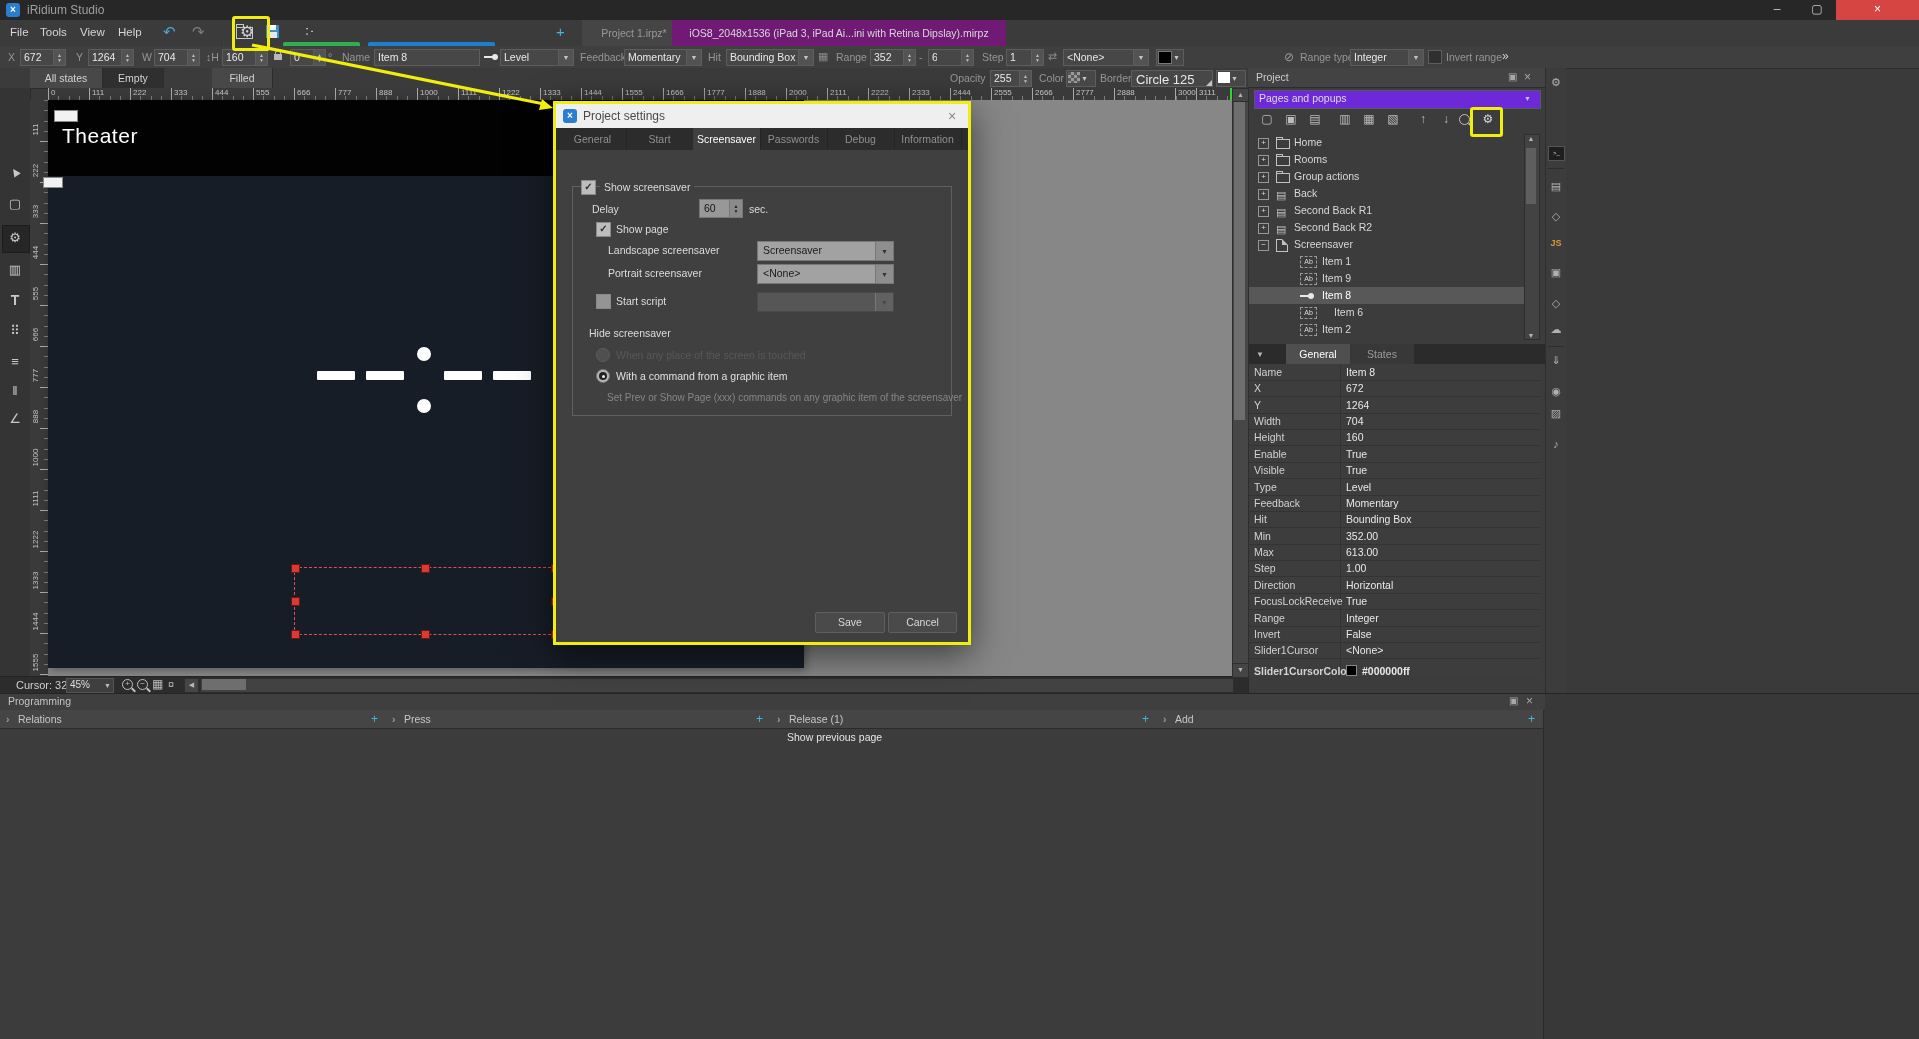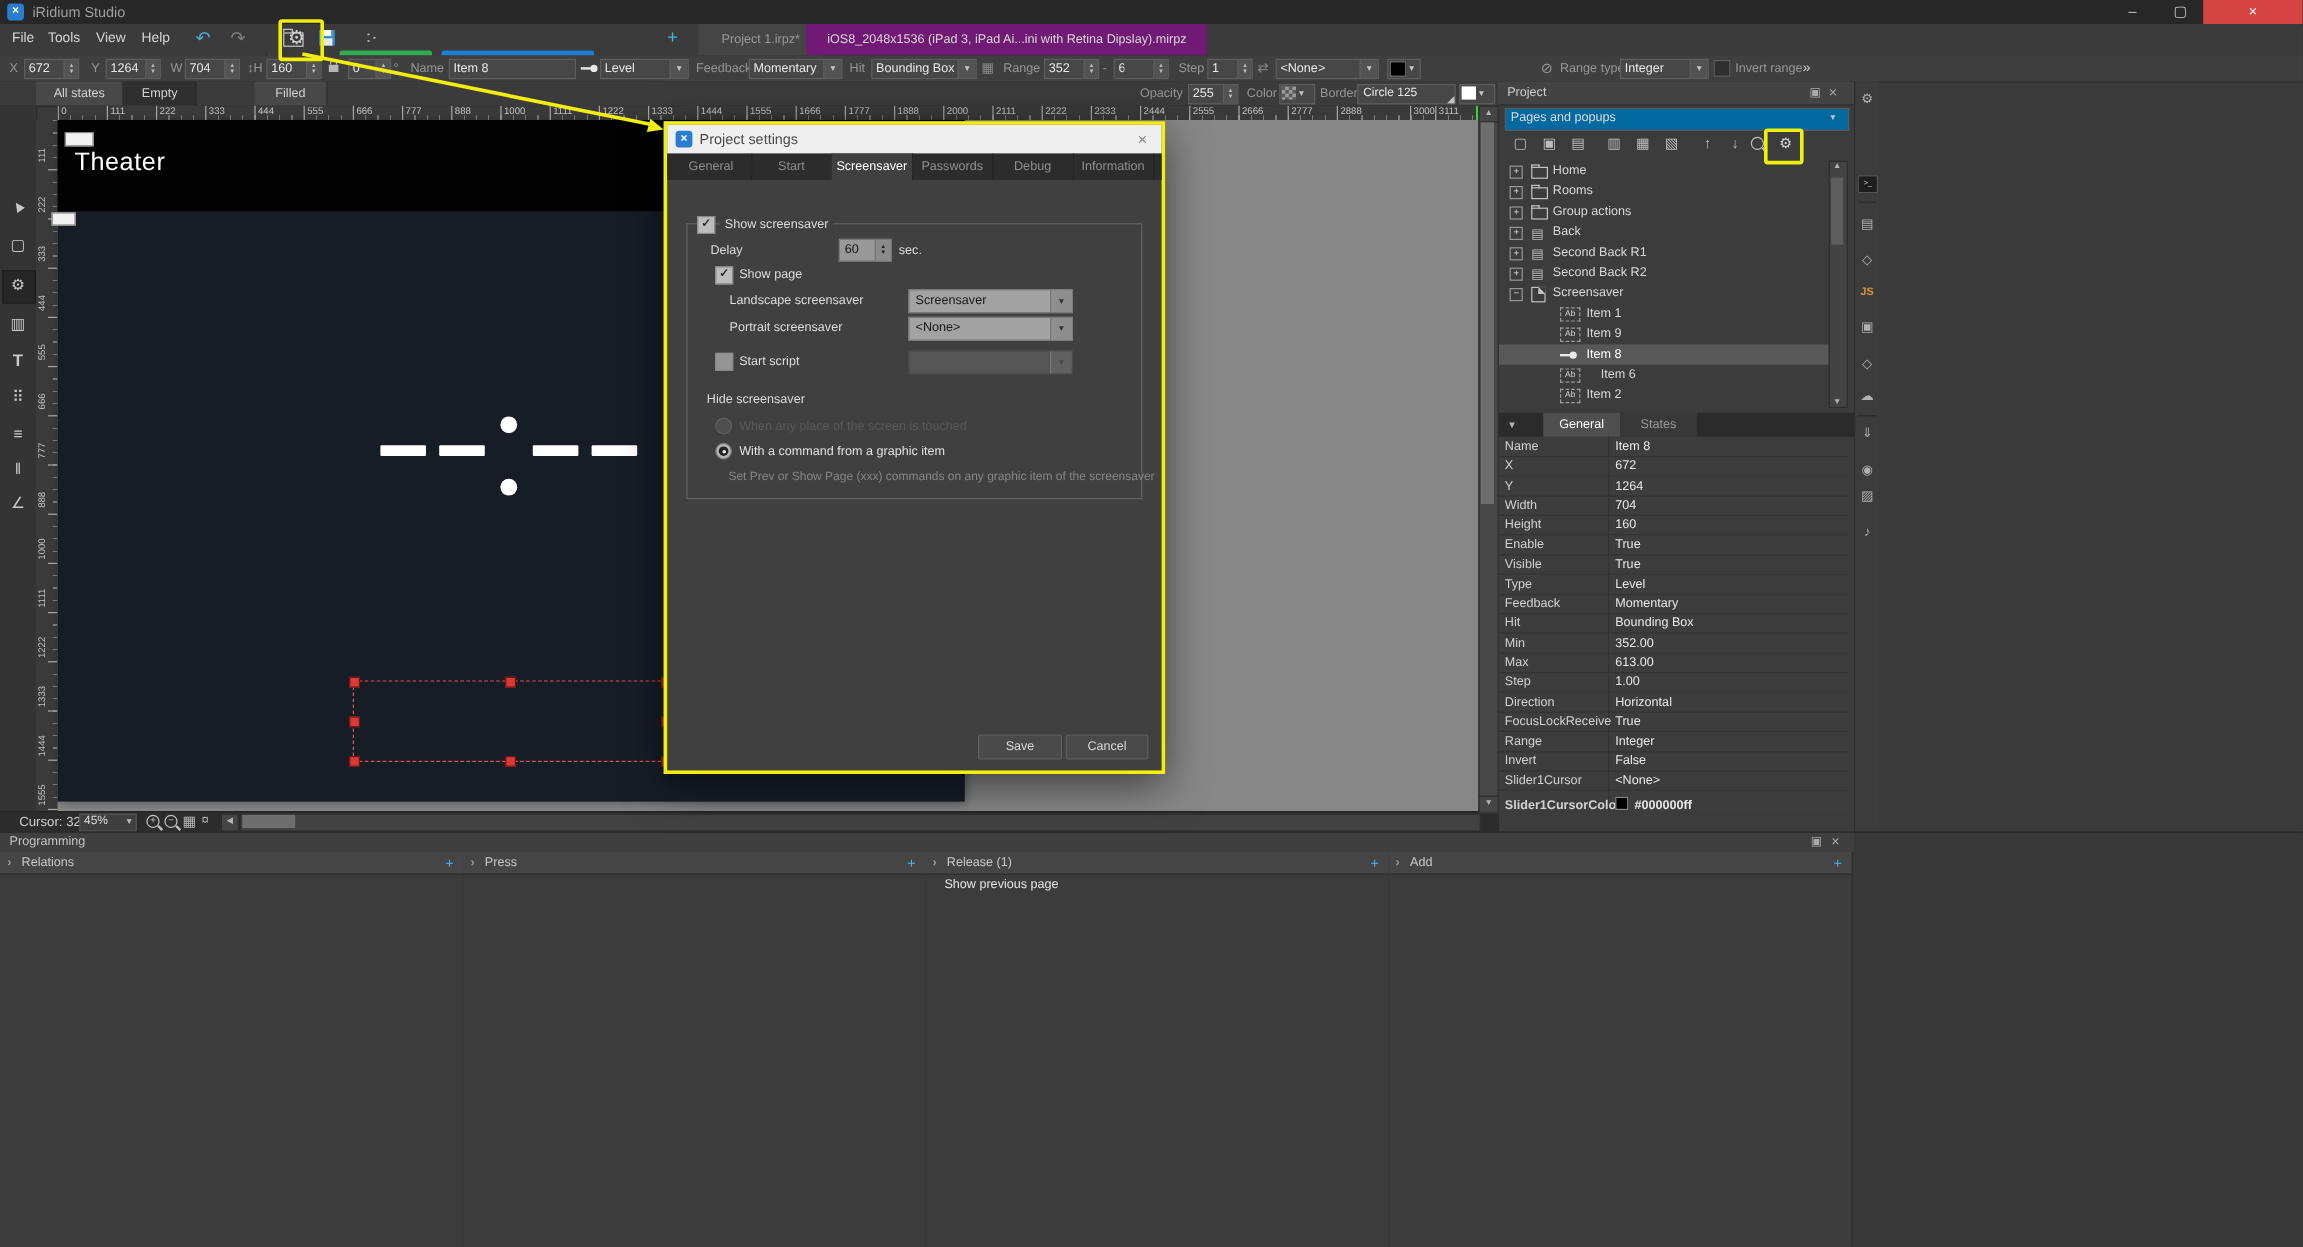--- a/index.html
+++ b/index.html
@@ -247,21 +247,21 @@
       <span class="v">255</span>
       <span class="ud">▲<br>▼</span>
     </span>
     <span class="lbl" style="left: 1039px; top: 4px;">Color</span>
     <span style="position: absolute; left: 1066px; top: 2px; width: 28px; height: 15px; background: rgb(71, 71, 71); border: 1px solid rgb(93, 93, 93); display: flex;">
       <span style="width: 12px; height: 11px; margin: 1px; background: repeating-conic-gradient(rgb(154, 154, 154) 0deg, rgb(154, 154, 154) 25%, rgb(90, 90, 90) 0deg, rgb(90, 90, 90) 50%) 0px 0px / 6px 6px;"></span>
       <span style="color: rgb(196, 196, 196); font-size: 7px; padding-top: 4px;">▼</span>
     </span>
     <span class="lbl" style="left: 1100px; top: 4px;">Border</span>
     <span style="position: absolute; left: 1131px; top: 2px; width: 80px; height: 15px; background: rgb(71, 71, 71); border: 1px solid rgb(93, 93, 93);">
-      <span style="position: absolute; left: 4px; top: 1px; font-size: 10px; color: rgb(232, 232, 232); white-space: nowrap;">Circle 125</span>
+      <span style="position: absolute; left: 4px; top: 1px; font-size: 13px; color: rgb(232, 232, 232); white-space: nowrap;">Circle 125</span>
       <span style="position: absolute; right: 0px; bottom: 0px; border-width: 3px; border-style: solid; border-color: transparent rgb(196, 196, 196) rgb(196, 196, 196) transparent; border-image: initial;"></span>
     </span>
     <span style="position: absolute; left: 1216px; top: 2px; width: 28px; height: 15px; background: rgb(71, 71, 71); border: 1px solid rgb(93, 93, 93); display: flex;">
       <span style="width: 12px; height: 11px; background: rgb(255, 255, 255); margin: 1px;"></span>
       <span style="color: rgb(196, 196, 196); font-size: 7px; padding-top: 4px;">▼</span>
     </span>
   </div>
 
 <div id="toolbox">
     <span style="position: absolute; left: 0px; top: 76px; width: 30px; text-align: center; color: rgb(200, 200, 200); font-size: 13px; transform: rotate(-35deg);">▲</span>
@@ -641,21 +641,21 @@
 <div class="doctab" style="left: 672px; width: 318px; background: #701a75; color: rgb(216, 216, 216);">iOS8_2048x1536 (iPad 3, iPad Ai...ini with Retina Dipslay).mirpz</div>
 <div style="position: absolute; left: 1232px; top: 88px; width: 15px; height: 13px; background: rgb(69, 69, 69); border: 1px solid rgb(46, 46, 46); color: rgb(181, 181, 181); font-size: 7px; text-align: center; line-height: 12px;">▲</div>
 <div style="position: absolute; left: 1232px; top: 101px; width: 15px; height: 562px; background: rgb(71, 71, 71); border: 1px solid rgb(46, 46, 46);"></div>
 <div style="position: absolute; left: 1234px; top: 102px; width: 11px; height: 318px; background: rgb(110, 110, 110);"></div>
 <div style="position: absolute; left: 1232px; top: 663px; width: 15px; height: 13px; background: rgb(69, 69, 69); border: 1px solid rgb(46, 46, 46); color: rgb(181, 181, 181); font-size: 7px; text-align: center; line-height: 12px;">▼</div>
 <div class="panelhead" style="left: 1248px; top: 68px; width: 297px; height: 19px;">
     <span style="position: absolute; left: 8px; top: 3px;">Project</span>
     <span class="panelico" style="left: 260px; top: 3px;">▣</span>
     <span class="panelico" style="left: 276px; top: 2px; font-size: 12px;">×</span>
   </div>
-<div style="position: absolute; left: 1254px; top: 90px; width: 285px; height: 17px; display: flex; background: #0369a1; border: 1px solid rgb(90, 90, 90);">
+<div style="position: absolute; left: 1254px; top: 90px; width: 285px; height: 17px; display: flex; background: #6d28d9; border: 1px solid rgb(90, 90, 90);">
     <span style="flex: 1 1 0%; font-size: 10.5px; color: rgb(220, 220, 220); padding: 1px 4px 0px;">Pages and popups</span>
     <span style="width: 16px; color: rgb(196, 196, 196); font-size: 7px; padding: 4px 0px 0px 4px;">▼</span>
   </div>
 <span style="position: absolute; left: 1258px; top: 111px; width: 18px; height: 16px; color: rgb(189, 189, 189); font-size: 12px; text-align: center; line-height: 16px;">▢</span>
 <span style="position: absolute; left: 1282px; top: 111px; width: 18px; height: 16px; color: rgb(189, 189, 189); font-size: 12px; text-align: center; line-height: 16px;">▣</span>
 <span style="position: absolute; left: 1306px; top: 111px; width: 18px; height: 16px; color: rgb(189, 189, 189); font-size: 12px; text-align: center; line-height: 16px;">▤</span>
 <span style="position: absolute; left: 1336px; top: 111px; width: 18px; height: 16px; color: rgb(189, 189, 189); font-size: 12px; text-align: center; line-height: 16px;">▥</span>
 <span style="position: absolute; left: 1360px; top: 111px; width: 18px; height: 16px; color: rgb(189, 189, 189); font-size: 12px; text-align: center; line-height: 16px;">▦</span>
 <span style="position: absolute; left: 1384px; top: 111px; width: 18px; height: 16px; color: rgb(189, 189, 189); font-size: 12px; text-align: center; line-height: 16px;">▧</span>
 <span style="position: absolute; left: 1414px; top: 111px; width: 18px; height: 16px; color: rgb(189, 189, 189); font-size: 12px; text-align: center; line-height: 16px;">↑</span>

